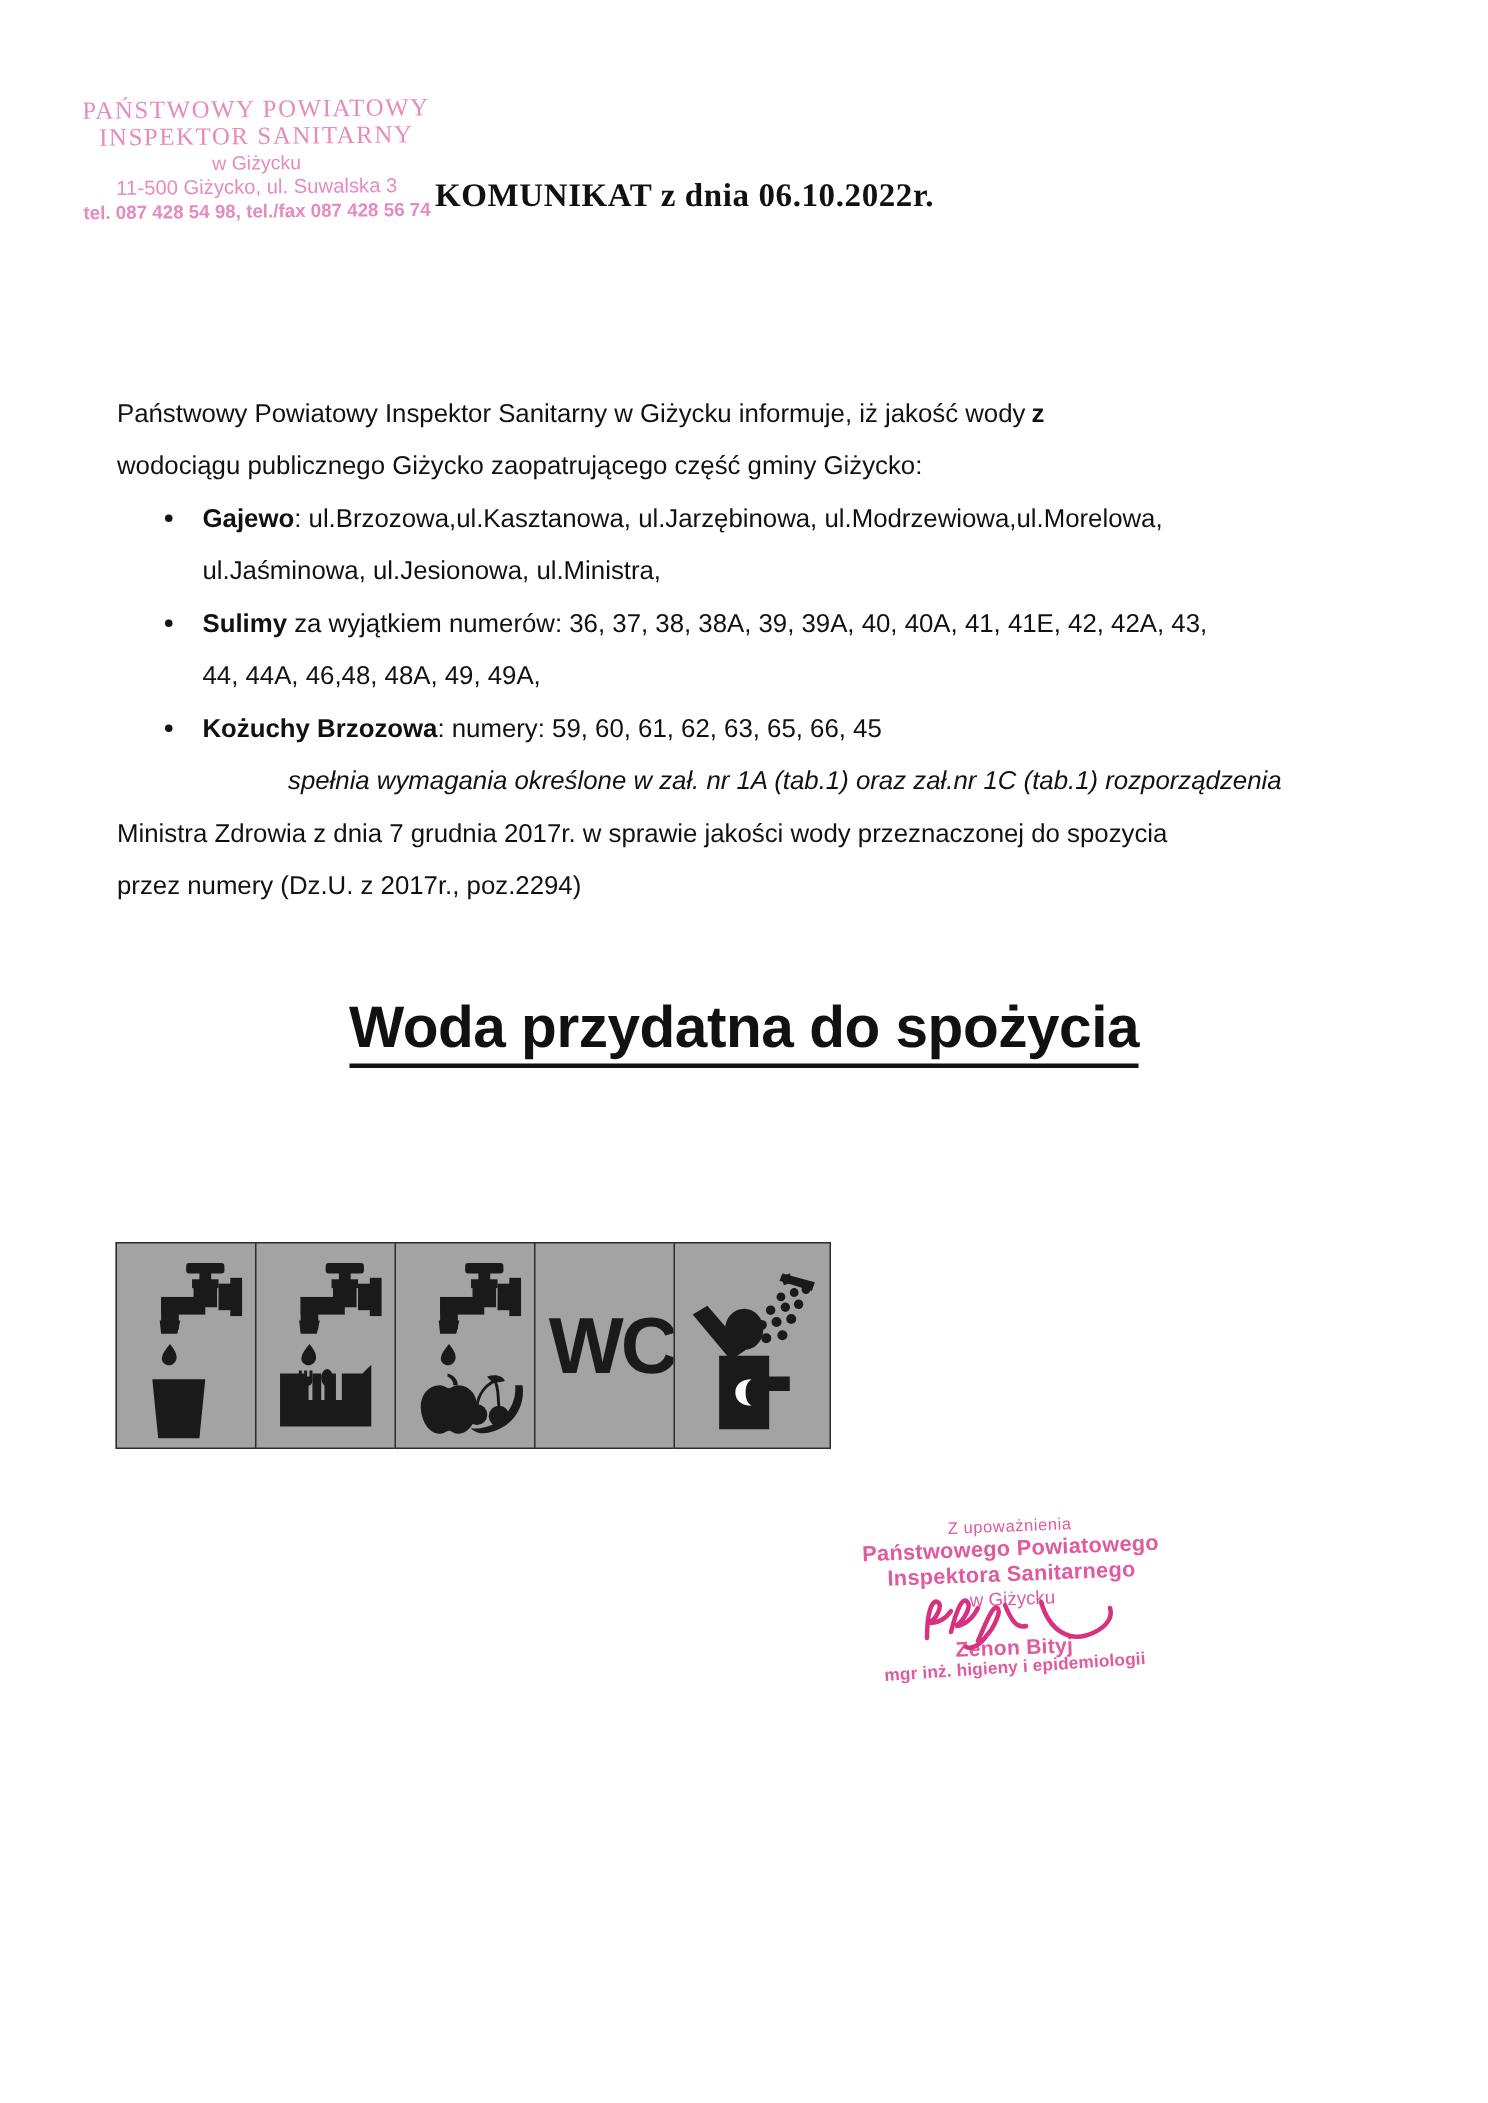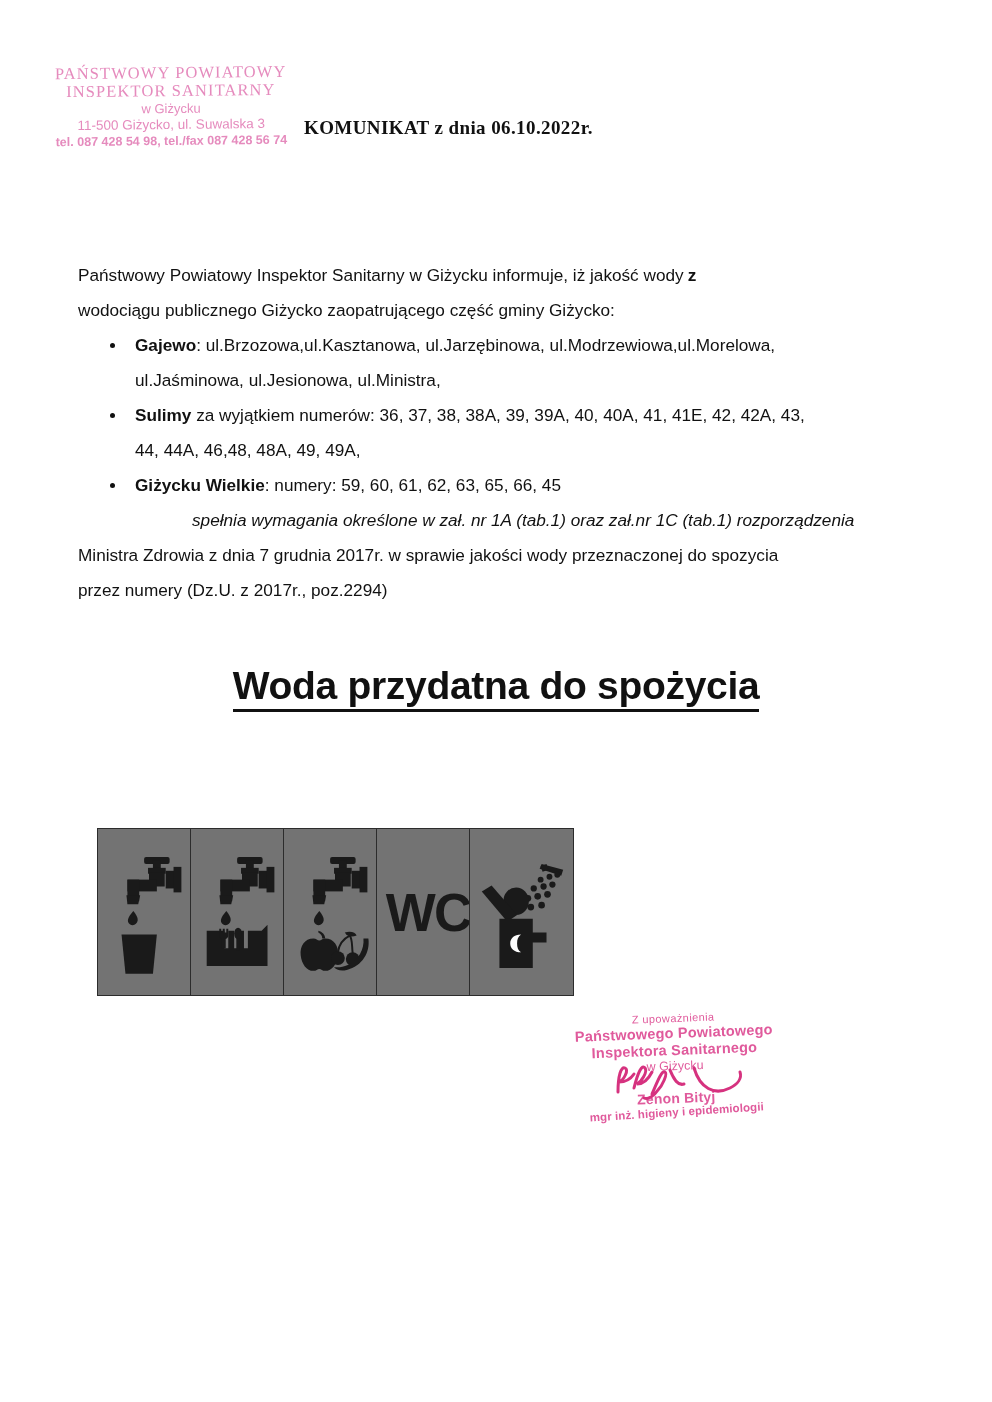--- a/index.html
+++ b/index.html
@@ -50,24 +50,24 @@
     font-family: "Liberation Sans", sans-serif;
     font-size: 12.5px;
     font-weight: bold;
     margin-top: 1px;
     white-space: nowrap;
   }
 
   
   .doc-title {
     position: absolute;
-    left: 304px; top: 117px;
+    left: 290px; top: 117px;
     font-family: "Liberation Serif", serif;
     font-weight: bold;
-    font-size: 19px;
+    font-size: 22px;
     letter-spacing: .4px;
     white-space: nowrap;
   }
 
   
   .body-block {
     position: absolute;
     left: 78px; top: 258px;
     width: 852px;
     font-size: 17.2px;
@@ -120,25 +120,24 @@
   .pictos {
     position: absolute;
     left: 77px; top: 828px;
     width: 760px;
     height: 140px;
   }
   .picto {
     position: absolute;
     top: 0;
     width: 105px;
-    height: 168px;
+    height: 138px;
     border: 1.4px solid #2c2c2c;
-    background: #737373;
+    background: #a3a3a3;
     overflow: hidden;
-    margin-left: 20px;
   }
   .picto svg { display: block; width: 100%; height: 100%; }
   .picto .wc-text {
     font-family: "Liberation Sans", sans-serif;
     font-weight: bold;
     font-size: 54px;
     fill: #1a1a1a;
     letter-spacing: -2px;
   }
 
@@ -205,21 +204,21 @@
         <div class="li-line">ul.Jaśminowa, ul.Jesionowa, ul.Ministra,</div>
       </li>
       <li>
         <div class="li-line">
           <span class="nm">Sulimy</span><span></span><span> za wyjątkiem numerów: 36, 37, 38, 38A, 39, 39A, 40, 40A, 41, 41E, 42, 42A, 43,</span>
         </div>
         <div class="li-line">44, 44A, 46,48, 48A, 49, 49A,</div>
       </li>
       <li>
         <div class="li-line">
-          <span class="nm">Giżycku Wielkie</span><span>:</span><span> numery: 59, 60, 61, 62, 63, 65, 66, 45</span>
+          <span class="nm">Kożuchy Brzozowa</span><span>:</span><span> numery: 59, 60, 61, 62, 63, 65, 66, 45</span>
         </div>
         <div class="cont-indent">spełnia wymagania określone w zał. nr 1A (tab.1) oraz zał.nr 1C (tab.1) rozporządzenia</div>
       </li>
     </ul>
 
     <div class="tail-para">Ministra Zdrowia  z dnia 7 grudnia 2017r. w sprawie jakości wody przeznaczonej do spozycia</div>
     <div class="tail-para">przez numery (Dz.U. z 2017r., poz.2294)</div>
   </div>
 
   <div class="headline">

